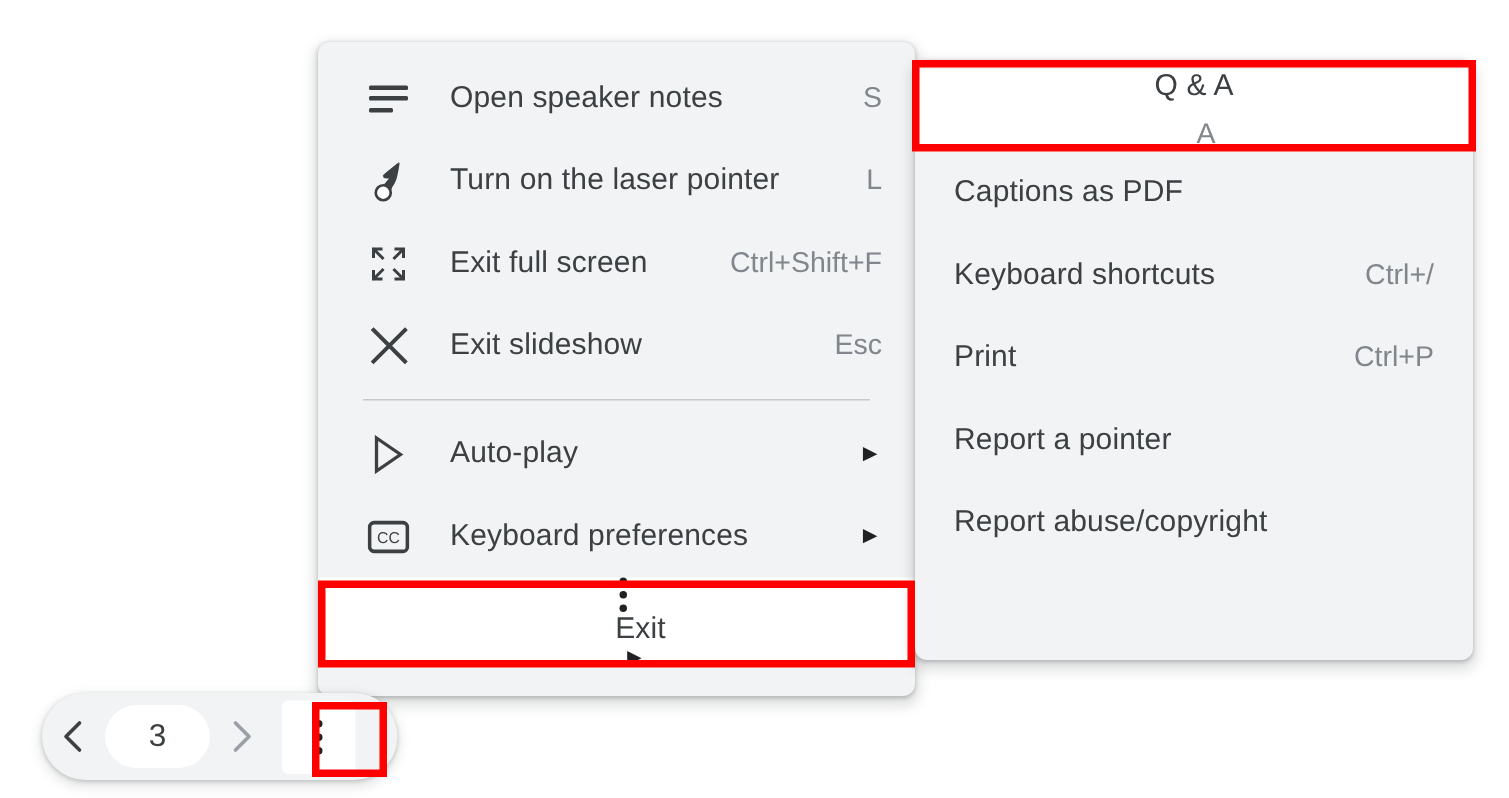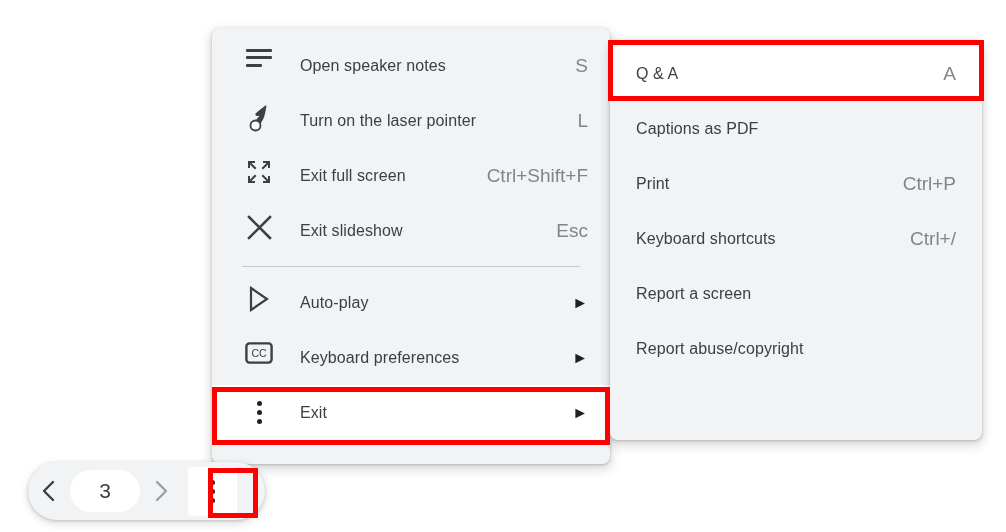--- a/index.html
+++ b/index.html
@@ -45,28 +45,29 @@
     padding-left: 30px;
     padding-right: 22px;
     cursor: pointer;
   }
 
   .mi-icon {
     width: 34px;
     min-width: 34px;
     height: 34px;
     display: flex;
+    align-items: center;
     justify-content: center;
     color: #3c4043;
   }
 
   .mi-label {
     flex: 1;
     margin-left: 24px;
-    font-size: 16px;
+    font-size: 20px;
     color: #3c4043;
     white-space: nowrap;
     letter-spacing: 0.1px;
   }
 
   .mi-accel {
     font-size: 19px;
     color: #80868b;
     white-space: nowrap;
     margin-left: 16px;
@@ -81,20 +82,21 @@
 
   .menu-divider {
     height: 1px;
     background: #c6c8ca;
     margin: 8px 30px 8px 30px;
   }
 
   
   .menu-item.is-highlighted {
     background: #ffffff;
+    flex-direction: column;
   }
 
   
   .redbox {
     position: absolute;
     border: 5px solid #ff0000;
     pointer-events: none;
     z-index: 40;
   }
 
@@ -288,31 +290,31 @@
       <span class="mi-accel">A</span>
     </div>
 
     <div class="menu-item">
       <span class="mi-label">Captions as PDF</span>
       <span class="mi-accel"></span>
     </div>
 
 
     <div class="menu-item">
+      <span class="mi-label">Keyboard shortcuts</span>
+      <span class="mi-accel">Ctrl+/</span>
+    </div>
+
+    <div class="menu-item">
       <span class="mi-label">Print</span>
       <span class="mi-accel">Ctrl+P</span>
     </div>
 
     <div class="menu-item">
-      <span class="mi-label">Keyboard shortcuts</span>
-      <span class="mi-accel">Ctrl+/</span>
-    </div>
-
-    <div class="menu-item">
-      <span class="mi-label">Report a screen</span>
+      <span class="mi-label">Report a pointer</span>
       <span class="mi-accel"></span>
     </div>
 
     <div class="menu-item">
       <span class="mi-label">Report abuse/copyright</span>
       <span class="mi-accel"></span>
     </div>
 
   </div>
 

